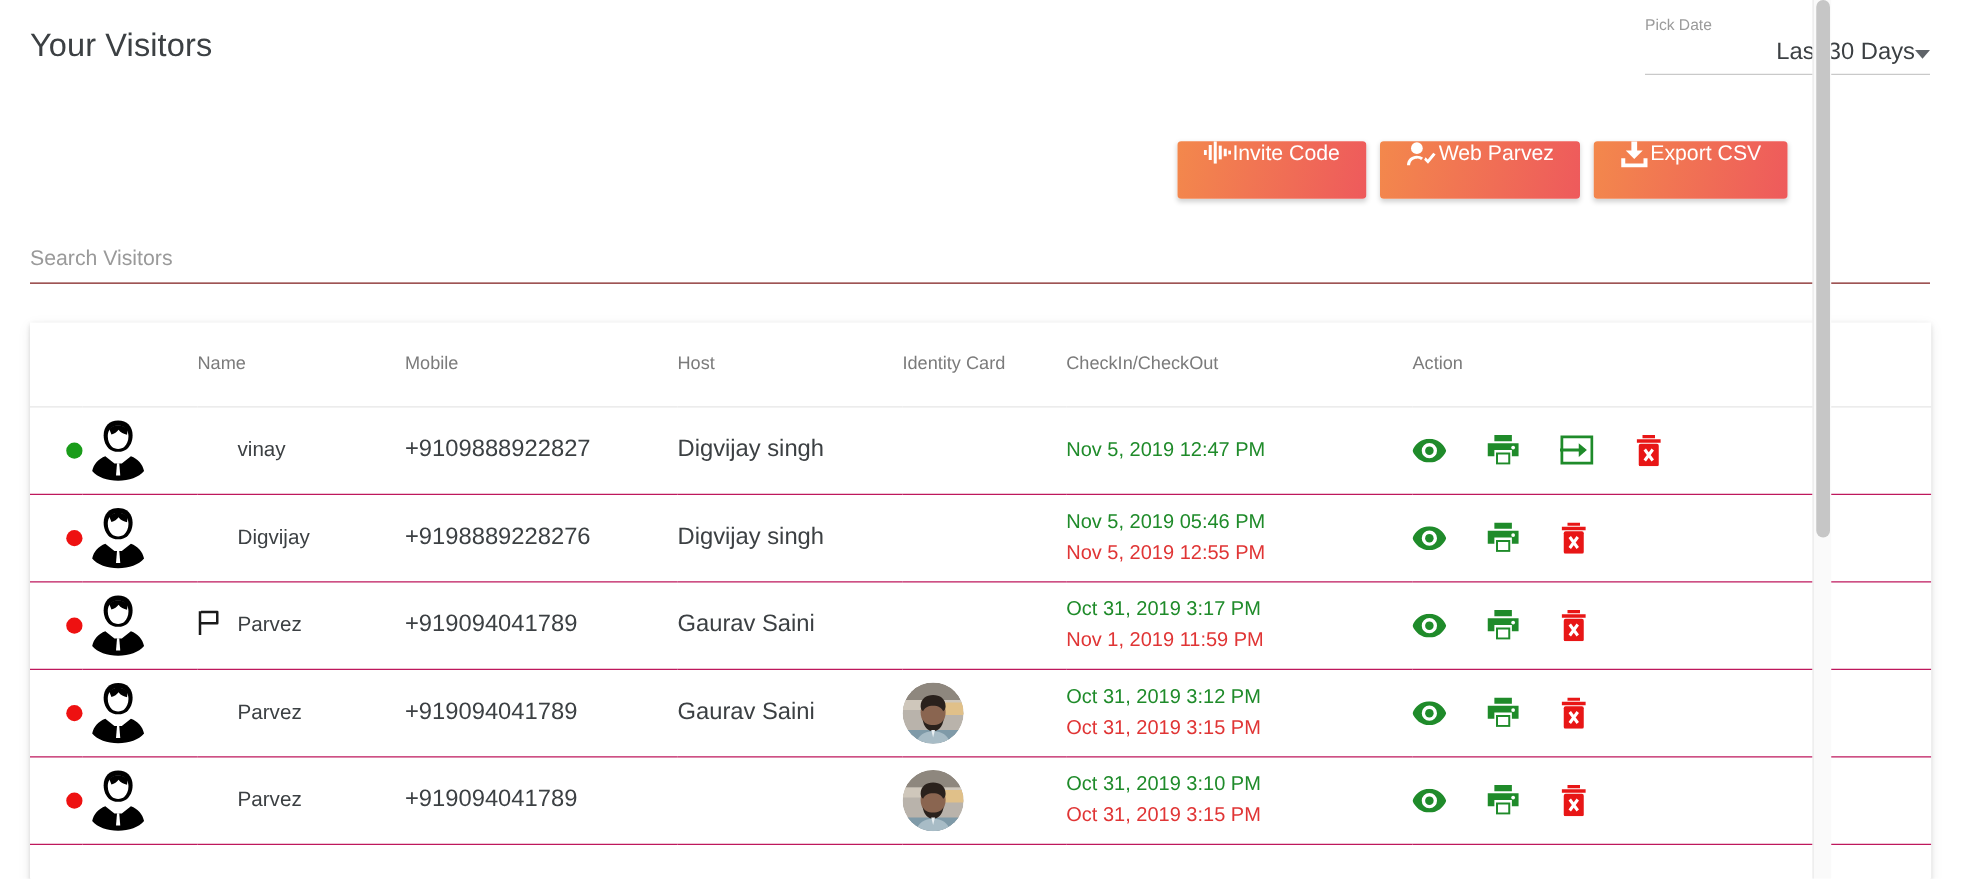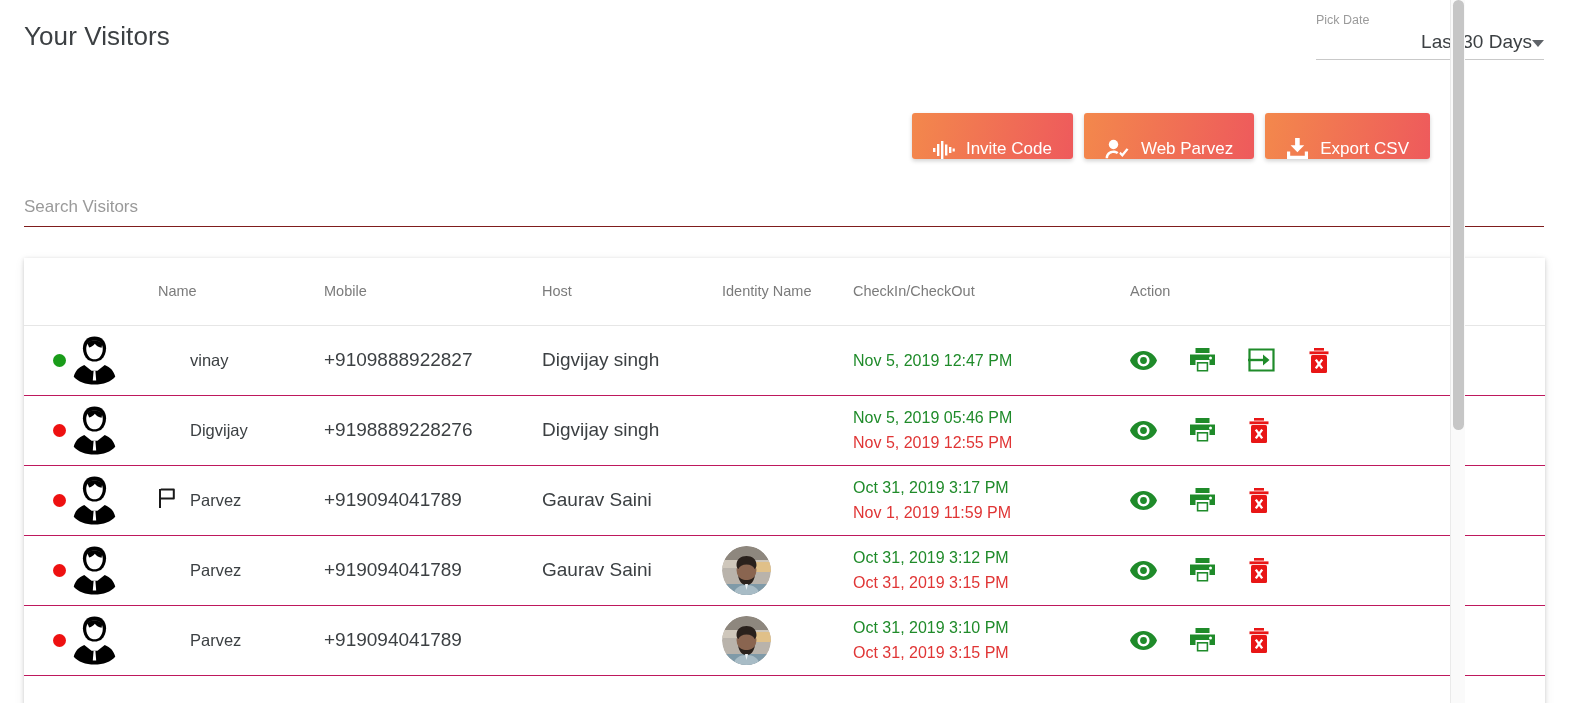--- a/index.html
+++ b/index.html
@@ -35,21 +35,21 @@
     border-left: 6px solid transparent; border-right: 6px solid transparent;
     border-top: 7px solid #5f6368;
   }
 
   
   .btn-bar {
     position: absolute; right: 35px; top: 113px;
     display: flex; gap: 11px;
   }
   .btn {
-    display: flex; align-items: flex-end; gap: 11px;
+    display: flex; align-items: flex-start; gap: 1px;
     height: 46px; padding: 0 21px;
     border: none; border-radius: 3px;
     color: #ffffff; font-size: 17px; font-family: "Liberation Sans", sans-serif;
     background: linear-gradient(100deg, #f3884c 0%, #ee5a5c 100%);
     box-shadow: 0 2px 4px rgba(0,0,0,.18);
     cursor: pointer; white-space: nowrap;
   }
   .btn svg { display: block; flex: none; }
 
   
@@ -195,21 +195,21 @@
           <col class="c-check">
           <col class="c-action">
       </colgroup>
       <thead>
         <tr>
           <th></th>
           <th></th>
           <th>Name</th>
           <th>Mobile</th>
           <th>Host</th>
-          <th>Identity Name</th>
+          <th>Identity Card</th>
           <th>CheckIn/CheckOut</th>
           <th>Action</th>
         </tr>
       </thead>
       <tbody id="tbody">
           <tr>
     <td>
       <div class="dot green"></div>
     </td>
     <td>

